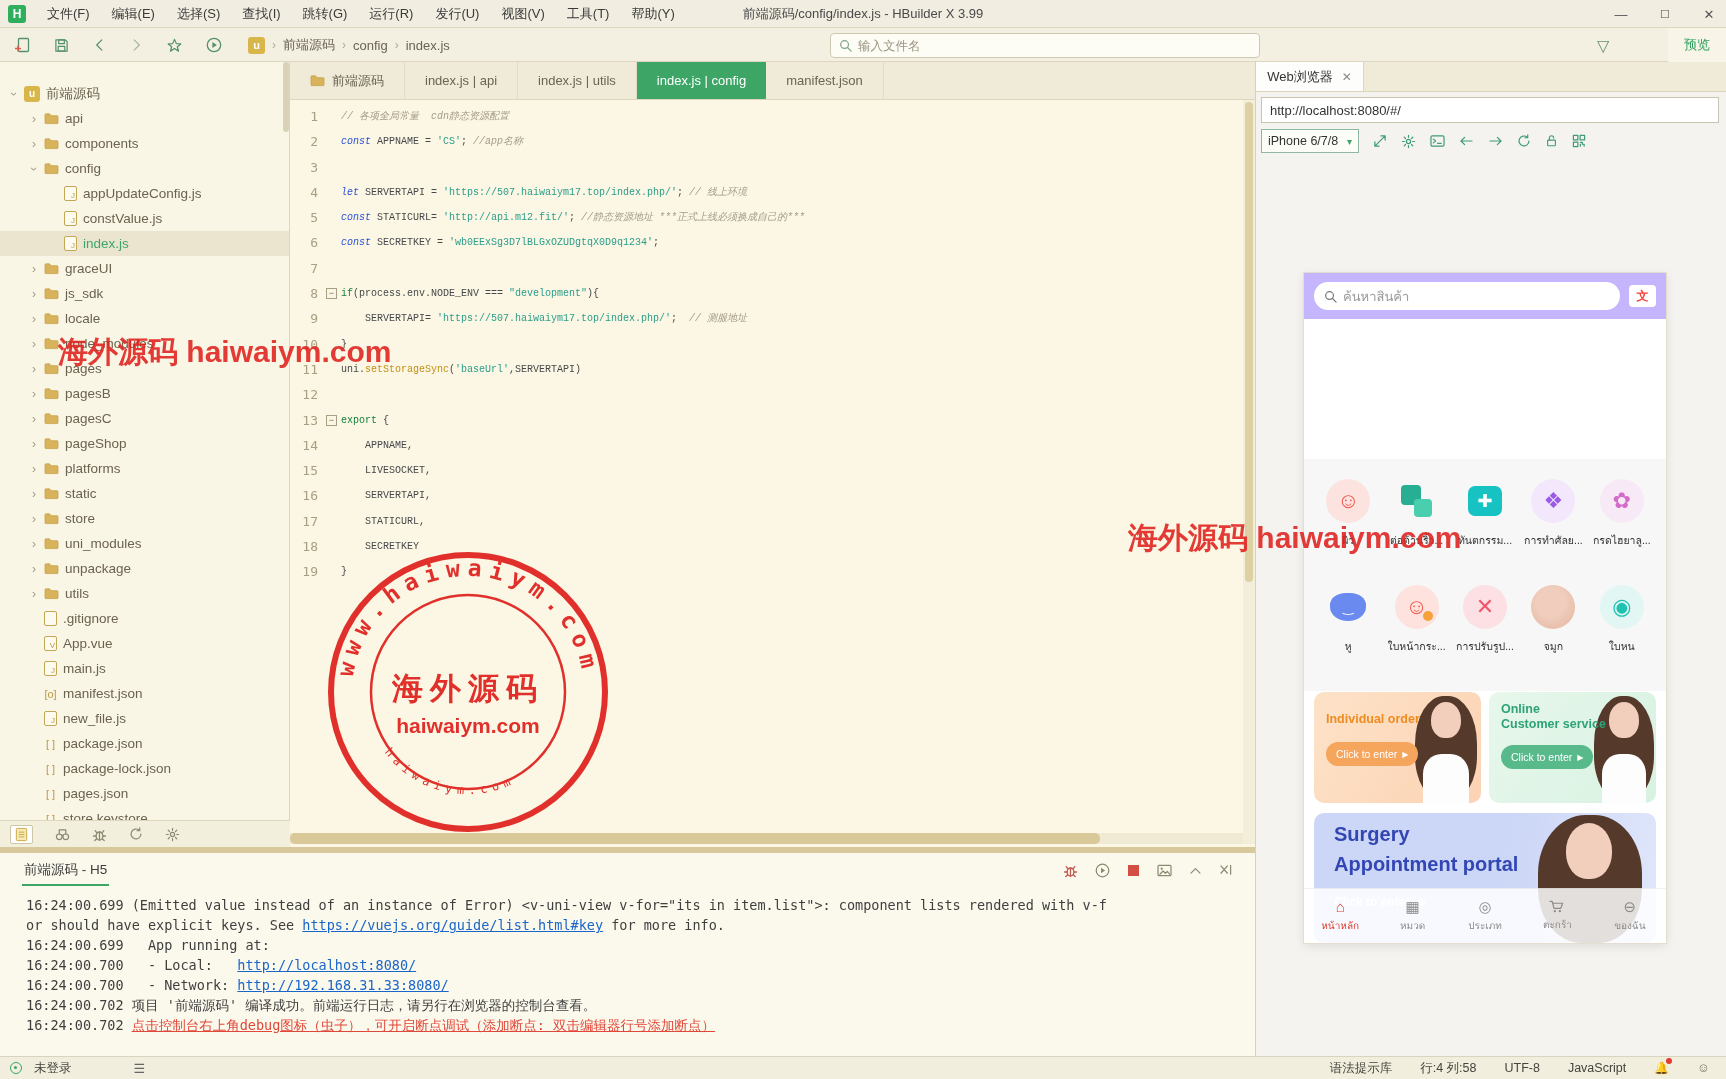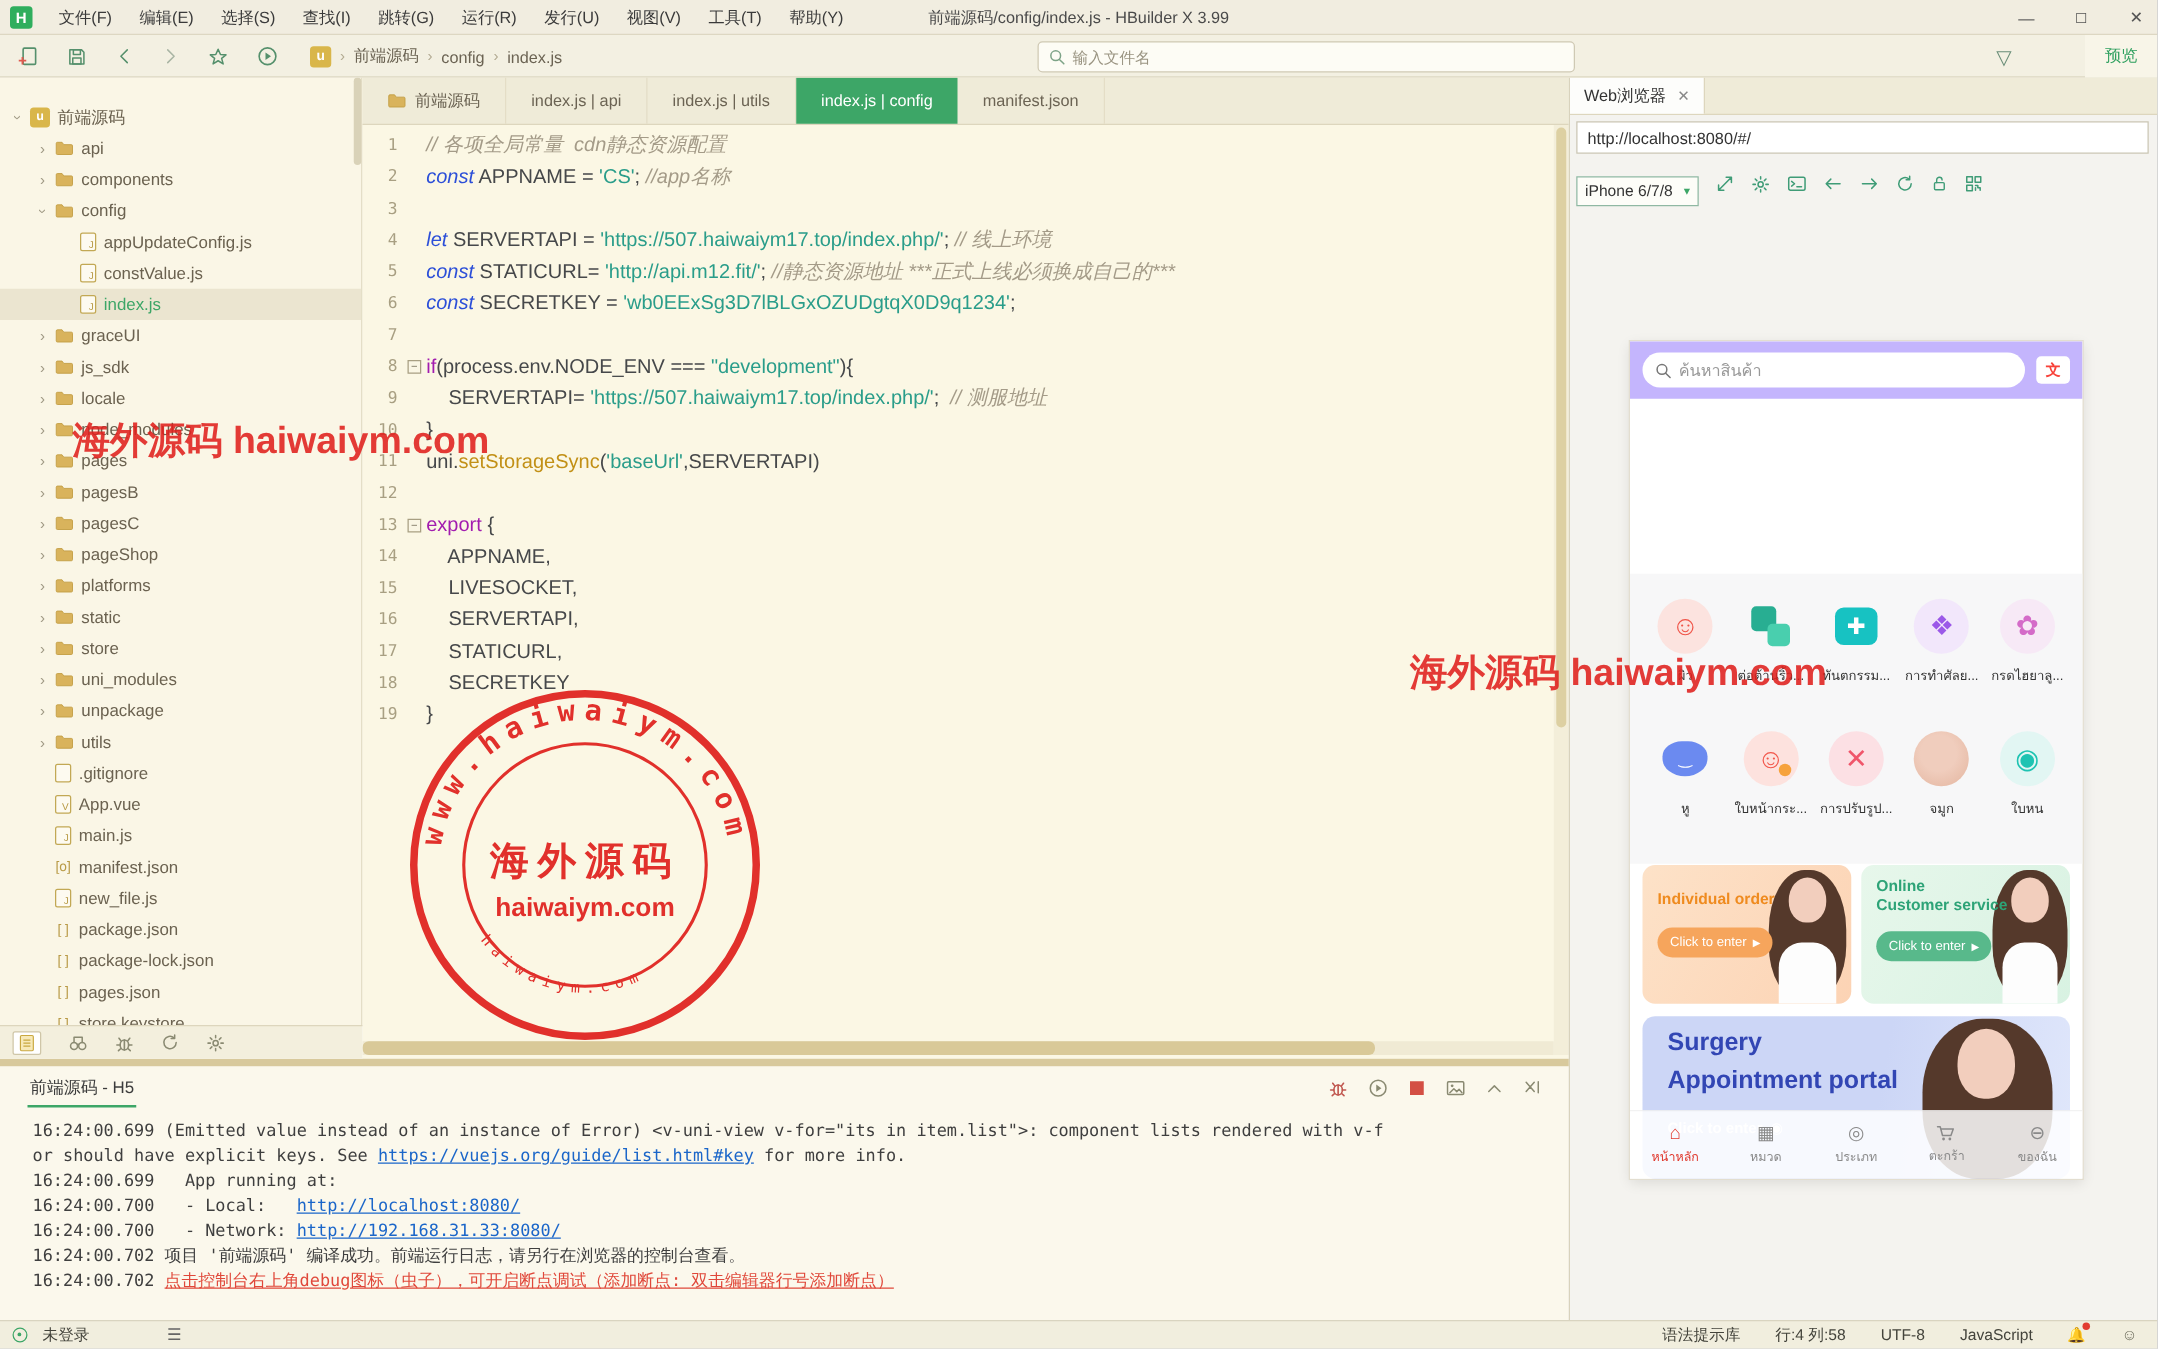--- a/index.html
+++ b/index.html
@@ -47,24 +47,24 @@
   
   .editor { position:absolute; left:290px; top:62px; width:965px; height:785px; background:#fbf7e4; }
   .tabbar { height:38px; background:#efebd8; border-bottom:1px solid #ddd6bd; display:flex; }
   .etab { padding:0 20px; display:flex; align-items:center; gap:7px; font-size:13px; color:#6b6353; border-right:1px solid #e4ddc6; cursor:default; }
   .etab.active { background:#3da667; color:#fff; border-right:none; }
   .code { position:relative; padding-top:4px; overflow:hidden; height:707px; }
   .codeline { display:flex; height:25.3px; line-height:25.3px; white-space:pre; }
   .gutter { width:36px; flex:none; text-align:right; padding-right:8px; color:#a89f82; font-family:"DejaVu Sans Mono",monospace; font-size:13px; }
   .foldcol { width:15px; flex:none; position:relative; }
   .foldbox { position:absolute; left:0; top:7px; width:11px; height:11px; border:1px solid #a89f82; background:#faf6e4; color:#77705c; font-size:9px; line-height:9px; text-align:center; }
-  .codetext { font-family:Liberation Sans, sans-serif; font-size:16px; color:#46484a; }
+  .codetext { font-family:Liberation Mono, monospace; font-size:10px; color:#46484a; }
   .tok-cm { color:#a49b88; font-style:italic; }
   .tok-kw { color:#2c4fd8; font-style:italic; }
-  .tok-kw2 { color:#a21caf; }
+  .tok-kw2 { color:#15803d; }
   .tok-str { color:#2a9d8a; }
   .tok-fn { color:#c29016; }
   .hscroll { position:absolute; left:0; top:771px; width:953px; height:11px; background:#f0ead4; }
   .hscroll .thumb { position:absolute; left:0; top:0; width:810px; height:11px; background:#d9c998; border-radius:5px; }
   .vscroll { position:absolute; left:953px; top:38px; width:12px; height:744px; background:#f3eed9; }
   .vscroll .thumb { position:absolute; left:2px; top:2px; width:8px; height:480px; background:#ddd0a2; border-radius:4px; }
 
   .splitter { position:absolute; left:0; top:847px; width:1255px; height:6px; background:#d8c99c; z-index:3; }
 
   
@@ -87,21 +87,21 @@
   .bell { position:relative; color:#6f6f5f; }
   .bell .reddot { position:absolute; right:-3px; top:-3px; width:6px; height:6px; background:#e23b30; border-radius:50%; }
 
   
   .rightpanel { position:absolute; left:1255px; top:62px; width:471px; height:994px; background:#f4f3ef; border-left:1px solid #d8d2bc; }
   .rtabs { height:30px; background:#efebd8; border-bottom:1px solid #ddd6bd; display:flex; }
   .rtab { width:108px; background:#fdfdfb; display:flex; align-items:center; justify-content:center; gap:9px; font-size:13px; color:#333; border-right:1px solid #ddd6bd; }
   .rtab .x { color:#888; font-size:12px; }
   .urlbar { position:absolute; left:5px; top:35px; width:458px; height:26px; background:#fff; border:1px solid #c9c4b2; display:flex; align-items:center; padding-left:8px; font-size:13px; color:#333; }
   .devicebar { position:absolute; left:5px; top:67px; display:flex; align-items:center; gap:14px; }
-  .device-dd { width:98px; height:24px; background:#fdfdf8; border:1px solid #8fb8a3; display:flex; align-items:center; justify-content:space-between; padding:0 6px; font-size:12.5px; color:#333;margin-top:12px; }
+  .device-dd { width:98px; height:24px; background:#fdfdf8; border:1px solid #8fb8a3; display:flex; align-items:center; justify-content:space-between; padding:0 6px; font-size:12.5px; color:#333; }
   .device-dd .v { color:#3da667; font-size:10px; }
   .dev-icons { display:flex; align-items:center; gap:14px; color:#3f9c77; }
 
   
   .phone { position:absolute; left:48px; top:211px; width:362px; height:670px; background:#fff; box-shadow:0 0 0 1px #e3ded0, 0 3px 10px rgba(0,0,0,.10); overflow:hidden; }
   .pheader { position:absolute; left:0; top:0; width:362px; height:46px; background:#c4b5fd; display:flex; align-items:center; padding:0 10px; }
   .psearch { flex:1; height:28px; background:#fff; border-radius:14px; display:flex; align-items:center; padding:0 10px; gap:6px; color:#777; }
   .psearch .ph { color:#999; font-size:13px; }
   .translate-btn { width:27px; height:22px; background:#fff; border-radius:4px; margin-left:9px; display:flex; align-items:center; justify-content:center; color:#f8423a; font-size:12px; font-weight:bold; }
   .banner { position:absolute; left:10px; top:54px; width:342px; height:140px; border-radius:10px; background:linear-gradient(100deg,#eeafbd 55%,#f4c3cd); overflow:hidden; }

